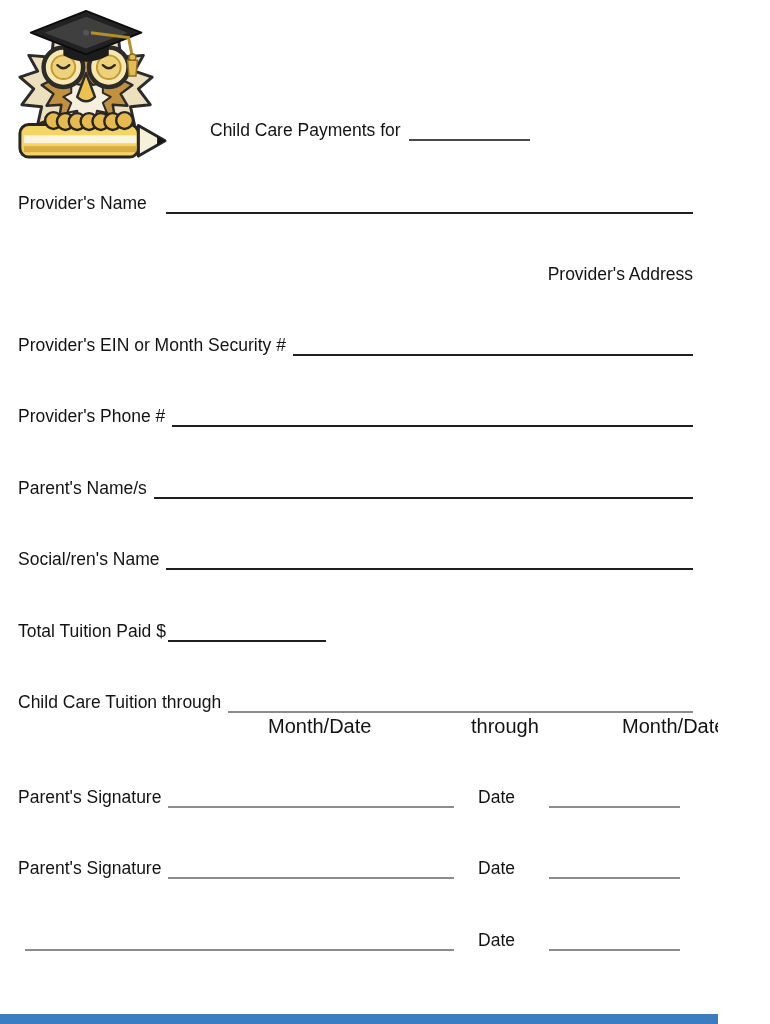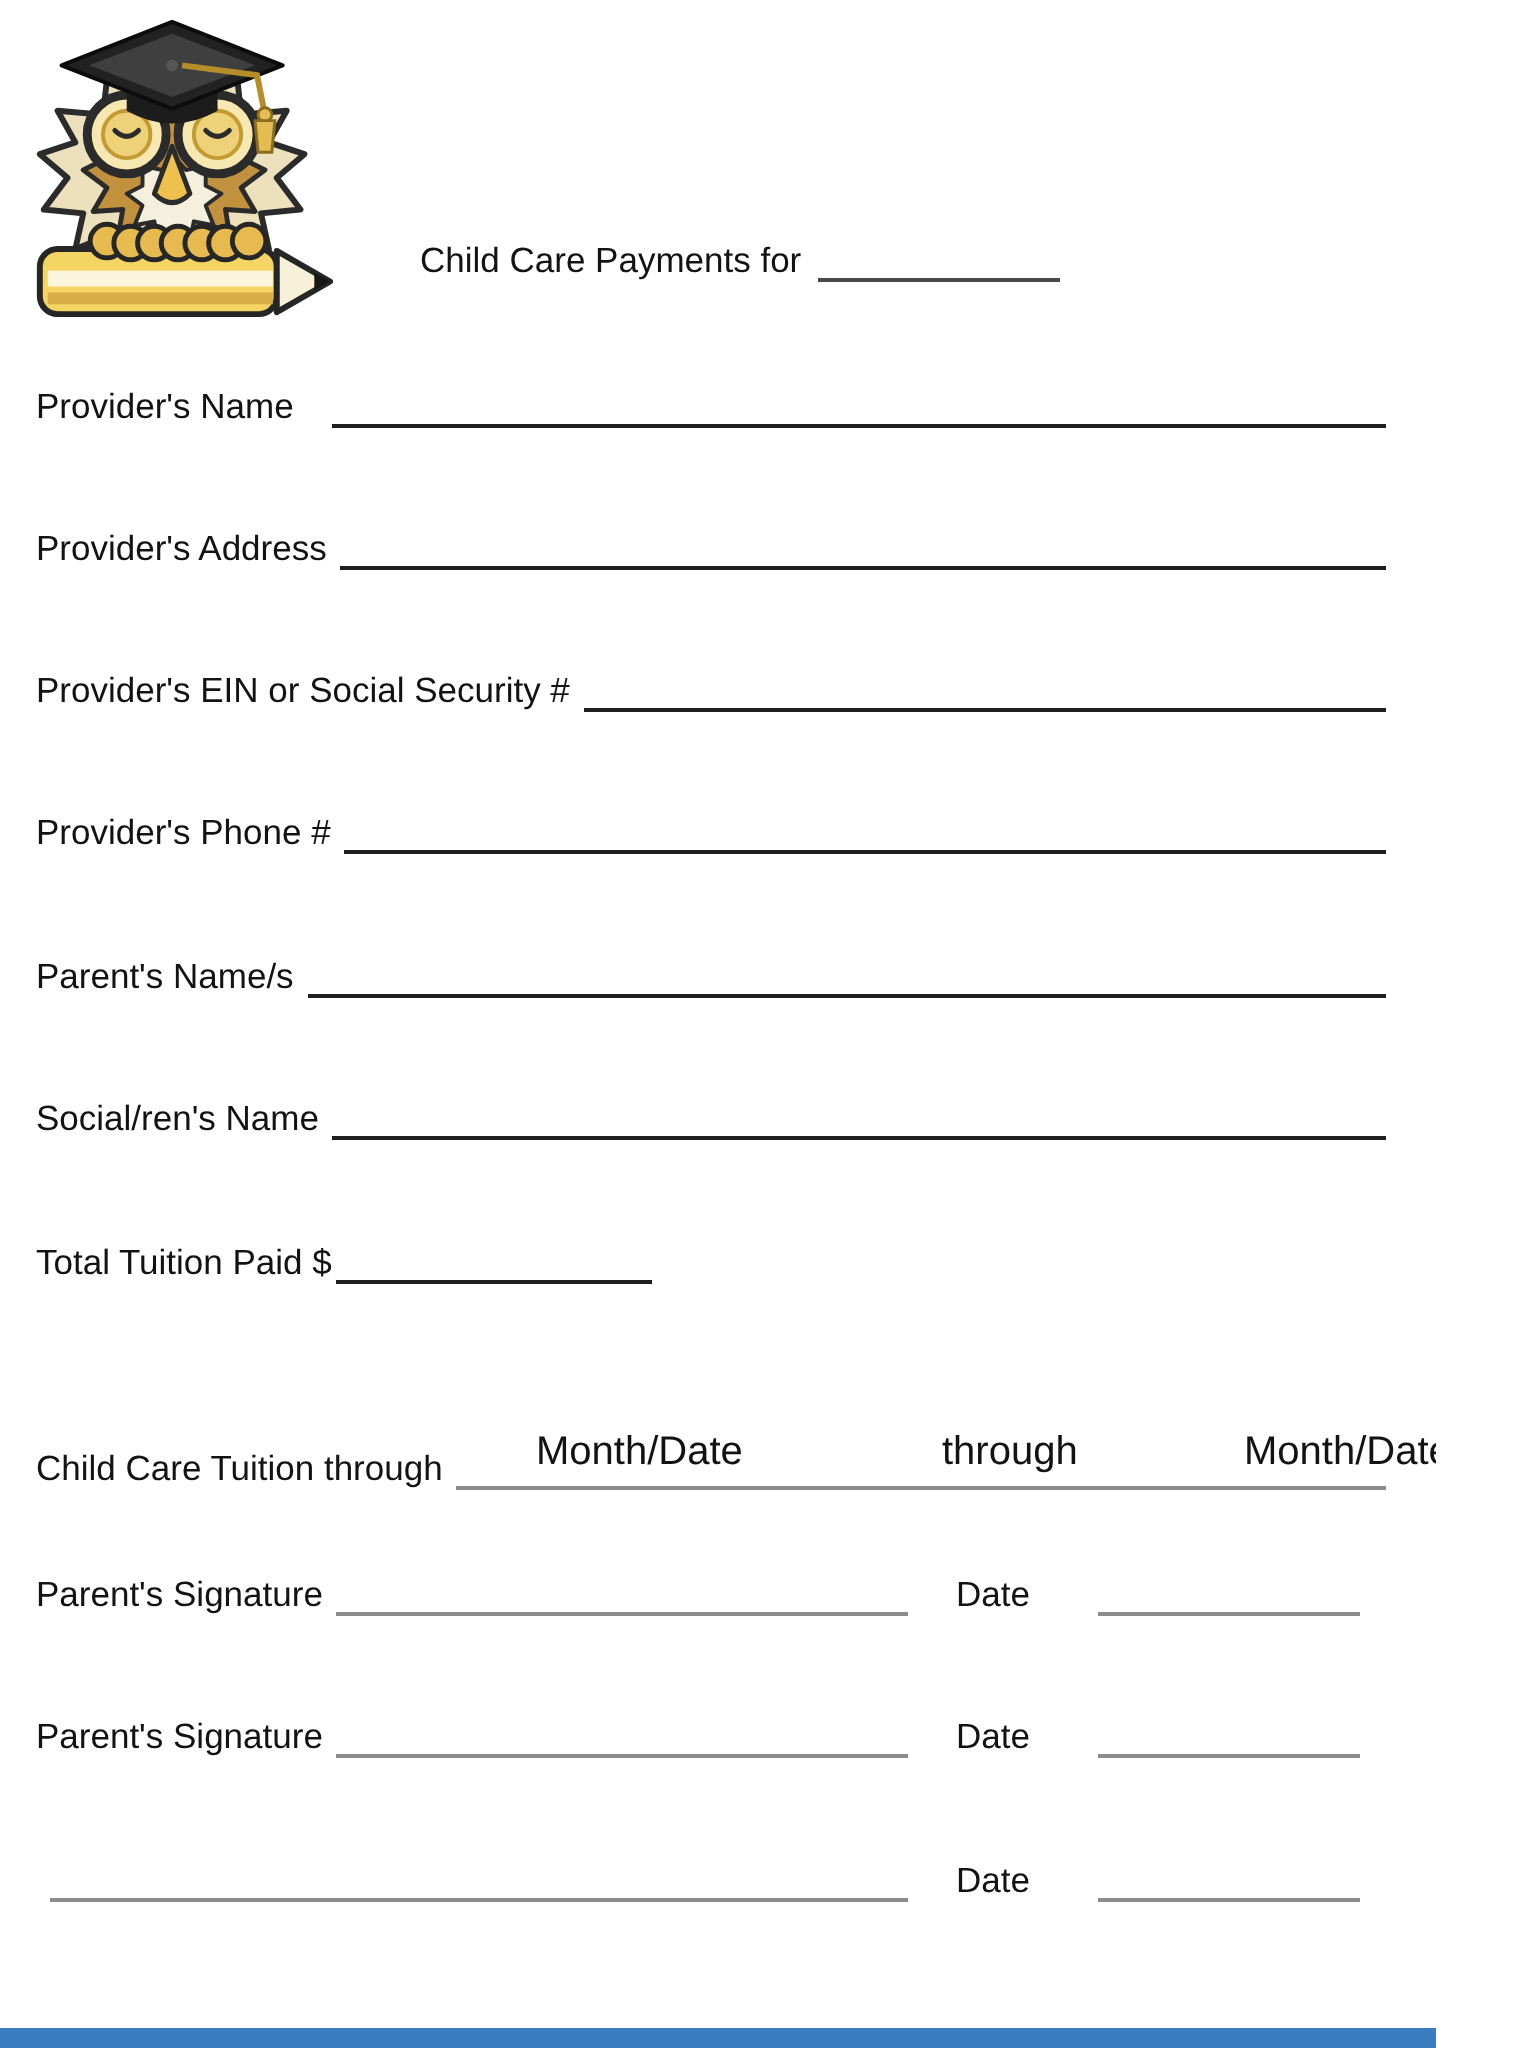--- a/index.html
+++ b/index.html
@@ -25,22 +25,22 @@
 
   .sig { right:38px; }
   .date-label { margin-left:24px; }
   .fill-line.date-line { flex:0 0 131px; margin-left:34px; }
 
   .sub-label { position:absolute; top:716px; font-size:20px; line-height:21px; }
   .sub-1 { left:268px; } .sub-2 { left:471px; } .sub-3 { left:622px; }
 
   .bottom-bar { position:absolute; left:0; right:0; bottom:0; height:10px; }
 
-  #r1 { top:193px;gap:12px; } #r2 { top:264px; } #r3 { top:335px; } #r4 { top:406px; }
-  #r5 { top:478px; } #r6 { top:549px; } #r7 { top:621px; } #r8 { top:724px;align-items:flex-end; }
+  #r1 { top:193px;gap:12px; } #r2 { top:264px;flex-direction:column; } #r3 { top:335px; } #r4 { top:406px; }
+  #r5 { top:478px; } #r6 { top:549px; } #r7 { top:621px; } #r8 { top:692px;align-items:flex-end; }
   #s1 { top:787px; } #s2 { top:858px; } #s3 { top:930px; }
 </style>
 </head>
 <body>
 
 <div class="page">
 
   <svg class="logo" viewBox="0 0 160 158" aria-hidden="true">
 
     <path d="M75,30 L88,42 L108,34 L110,52 L133,50 L124,66 L142,72 L128,84 L140,100 L120,102 L124,120 L104,112 L100,126 L86,116 L75,126 L64,116 L50,126 L46,112 L26,120 L30,102 L10,100 L22,84 L8,72 L26,66 L17,50 L40,52 L42,34 L62,42 Z" fill="#ece0bd" stroke="#2b2b2b" stroke-width="3" stroke-linejoin="round"></path>
@@ -92,21 +92,21 @@
 
   <div class="row" id="r1">
     <span>Provider's Name</span>
     <div class="fill-line"></div>
   </div>
   <div class="row" id="r2">
     <span>Provider's Address</span>
     <div class="fill-line"></div>
   </div>
   <div class="row" id="r3">
-    <span>Provider's EIN or Social Security #</span>
+    <span>Provider's EIN or Month Security #</span>
     <div class="fill-line"></div>
   </div>
   <div class="row" id="r4">
     <span>Provider's Phone #</span>
     <div class="fill-line"></div>
   </div>
   <div class="row" id="r5">
     <span>Parent's Name/s</span>
     <div class="fill-line"></div>
   </div>

